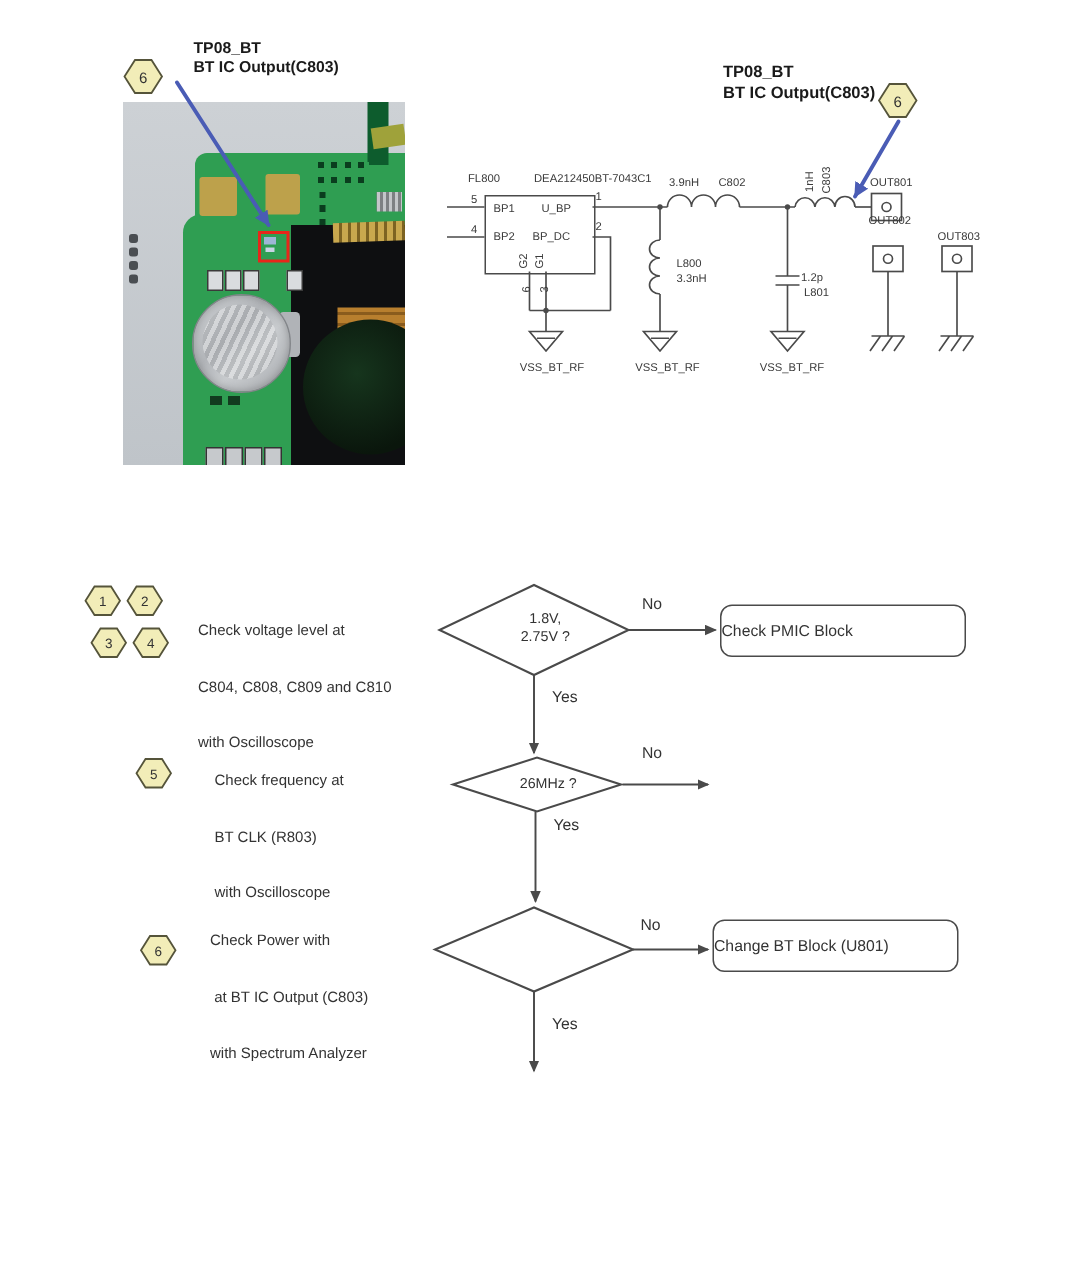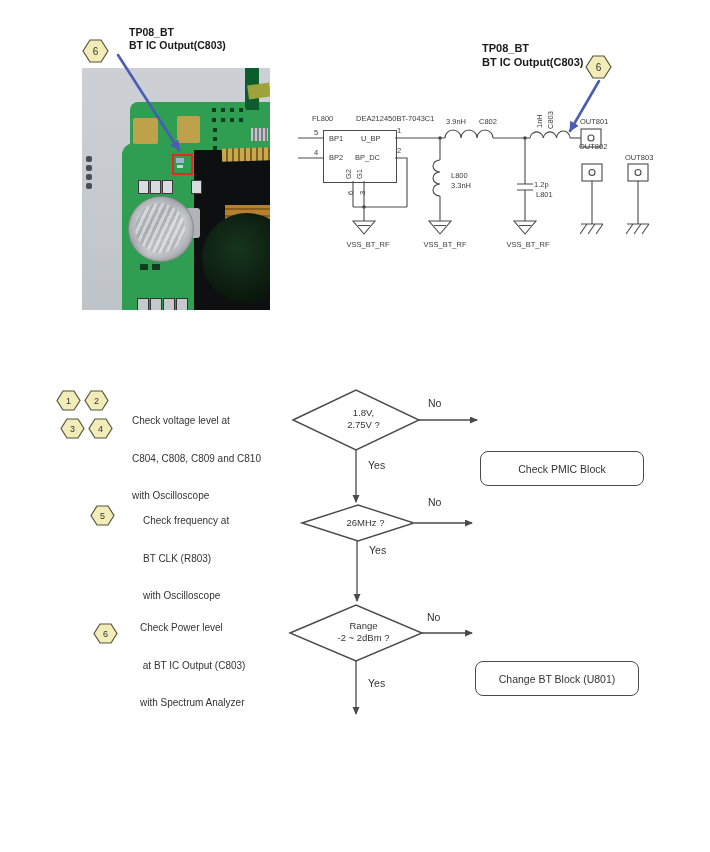--- a/index.html
+++ b/index.html
@@ -21,21 +21,21 @@
   
   .icbox{position:absolute;left:323px;top:130px;width:72px;height:51px;border:1.2px solid #4a4a4a;background:#fff;z-index:1;}
   .s-label{position:absolute;font-size:7.5px;line-height:8px;color:#3a3a3a;white-space:nowrap;z-index:3;}
   .rot{transform:rotate(-90deg);transform-origin:0 0;}
   .ctr{text-align:center;}
   
   .fc-desc{position:absolute;font-size:10px;line-height:12.5px;color:#333;white-space:pre;z-index:3;}
   .fc-decision{position:absolute;font-size:9.5px;line-height:12px;color:#333;text-align:center;z-index:3;}
   .fc-label{position:absolute;font-size:10.5px;color:#333;z-index:3;white-space:nowrap;}
   .fc-box{position:absolute;border:1.4px solid #4a4a4a;border-radius:8px;background:#fff;
-          display:flex;align-items:center;justify-content:center;font-size:10.5px;color:#333;z-index:3;margin-top:48px;}
+          display:flex;align-items:center;justify-content:flex-start;font-size:10.5px;color:#333;z-index:3;}
   .lines{position:absolute;left:0;top:0;z-index:2;pointer-events:none;}
 </style>
 </head>
 <body>
 
 <div class="page">
 
   <svg class="abs hex" style="left:82px;top:38px" width="27" height="26">
     <polygon class="hexpoly" points="1,13 8,2 19,2 26,13 19,24 8,24"></polygon>
     <text class="hextext big" x="13.5" y="17">6</text>
@@ -219,35 +219,31 @@
     <span class="block">Check voltage level at</span>
     <span class="block">C804, C808, C809 and C810</span>
     <span class="block">with Oscilloscope</span>
   </div>
   <div class="fc-desc" style="left:128px;top:490px">
     <span class="block">Check frequency at</span>
     <span class="block">BT CLK (R803)</span>
     <span class="block">with Oscilloscope</span>
   </div>
   <div class="fc-desc" style="left:125px;top:597px">
-    <span class="block">Check Power level</span>
+    <span class="block">Check Power with</span>
     <span class="block"> at BT IC Output (C803)</span>
     <span class="block">with Spectrum Analyzer</span>
   </div>
 
   <div class="fc-decision" style="left:296px;top:407px;width:120px">
     <span class="block">1.8V,</span>
     <span class="block">2.75V ?</span>
   </div>
   <div class="fc-decision" style="left:298px;top:517px;width:120px">
     <span class="block">26MHz ?</span>
-  </div>
-  <div class="fc-decision" style="left:296px;top:620px;width:120px">
-    <span class="block">Range</span>
-    <span class="block">-2 ~ 2dBm ?</span>
   </div>
 
   <span class="fc-label" style="left:428px;top:397px">No</span>
   <span class="fc-label" style="left:368px;top:459px">Yes</span>
   <span class="fc-label" style="left:428px;top:496px">No</span>
   <span class="fc-label" style="left:369px;top:544px">Yes</span>
   <span class="fc-label" style="left:427px;top:611px">No</span>
   <span class="fc-label" style="left:368px;top:677px">Yes</span>
 
   <div class="fc-box" style="left:480px;top:403px;width:162px;height:33px">

